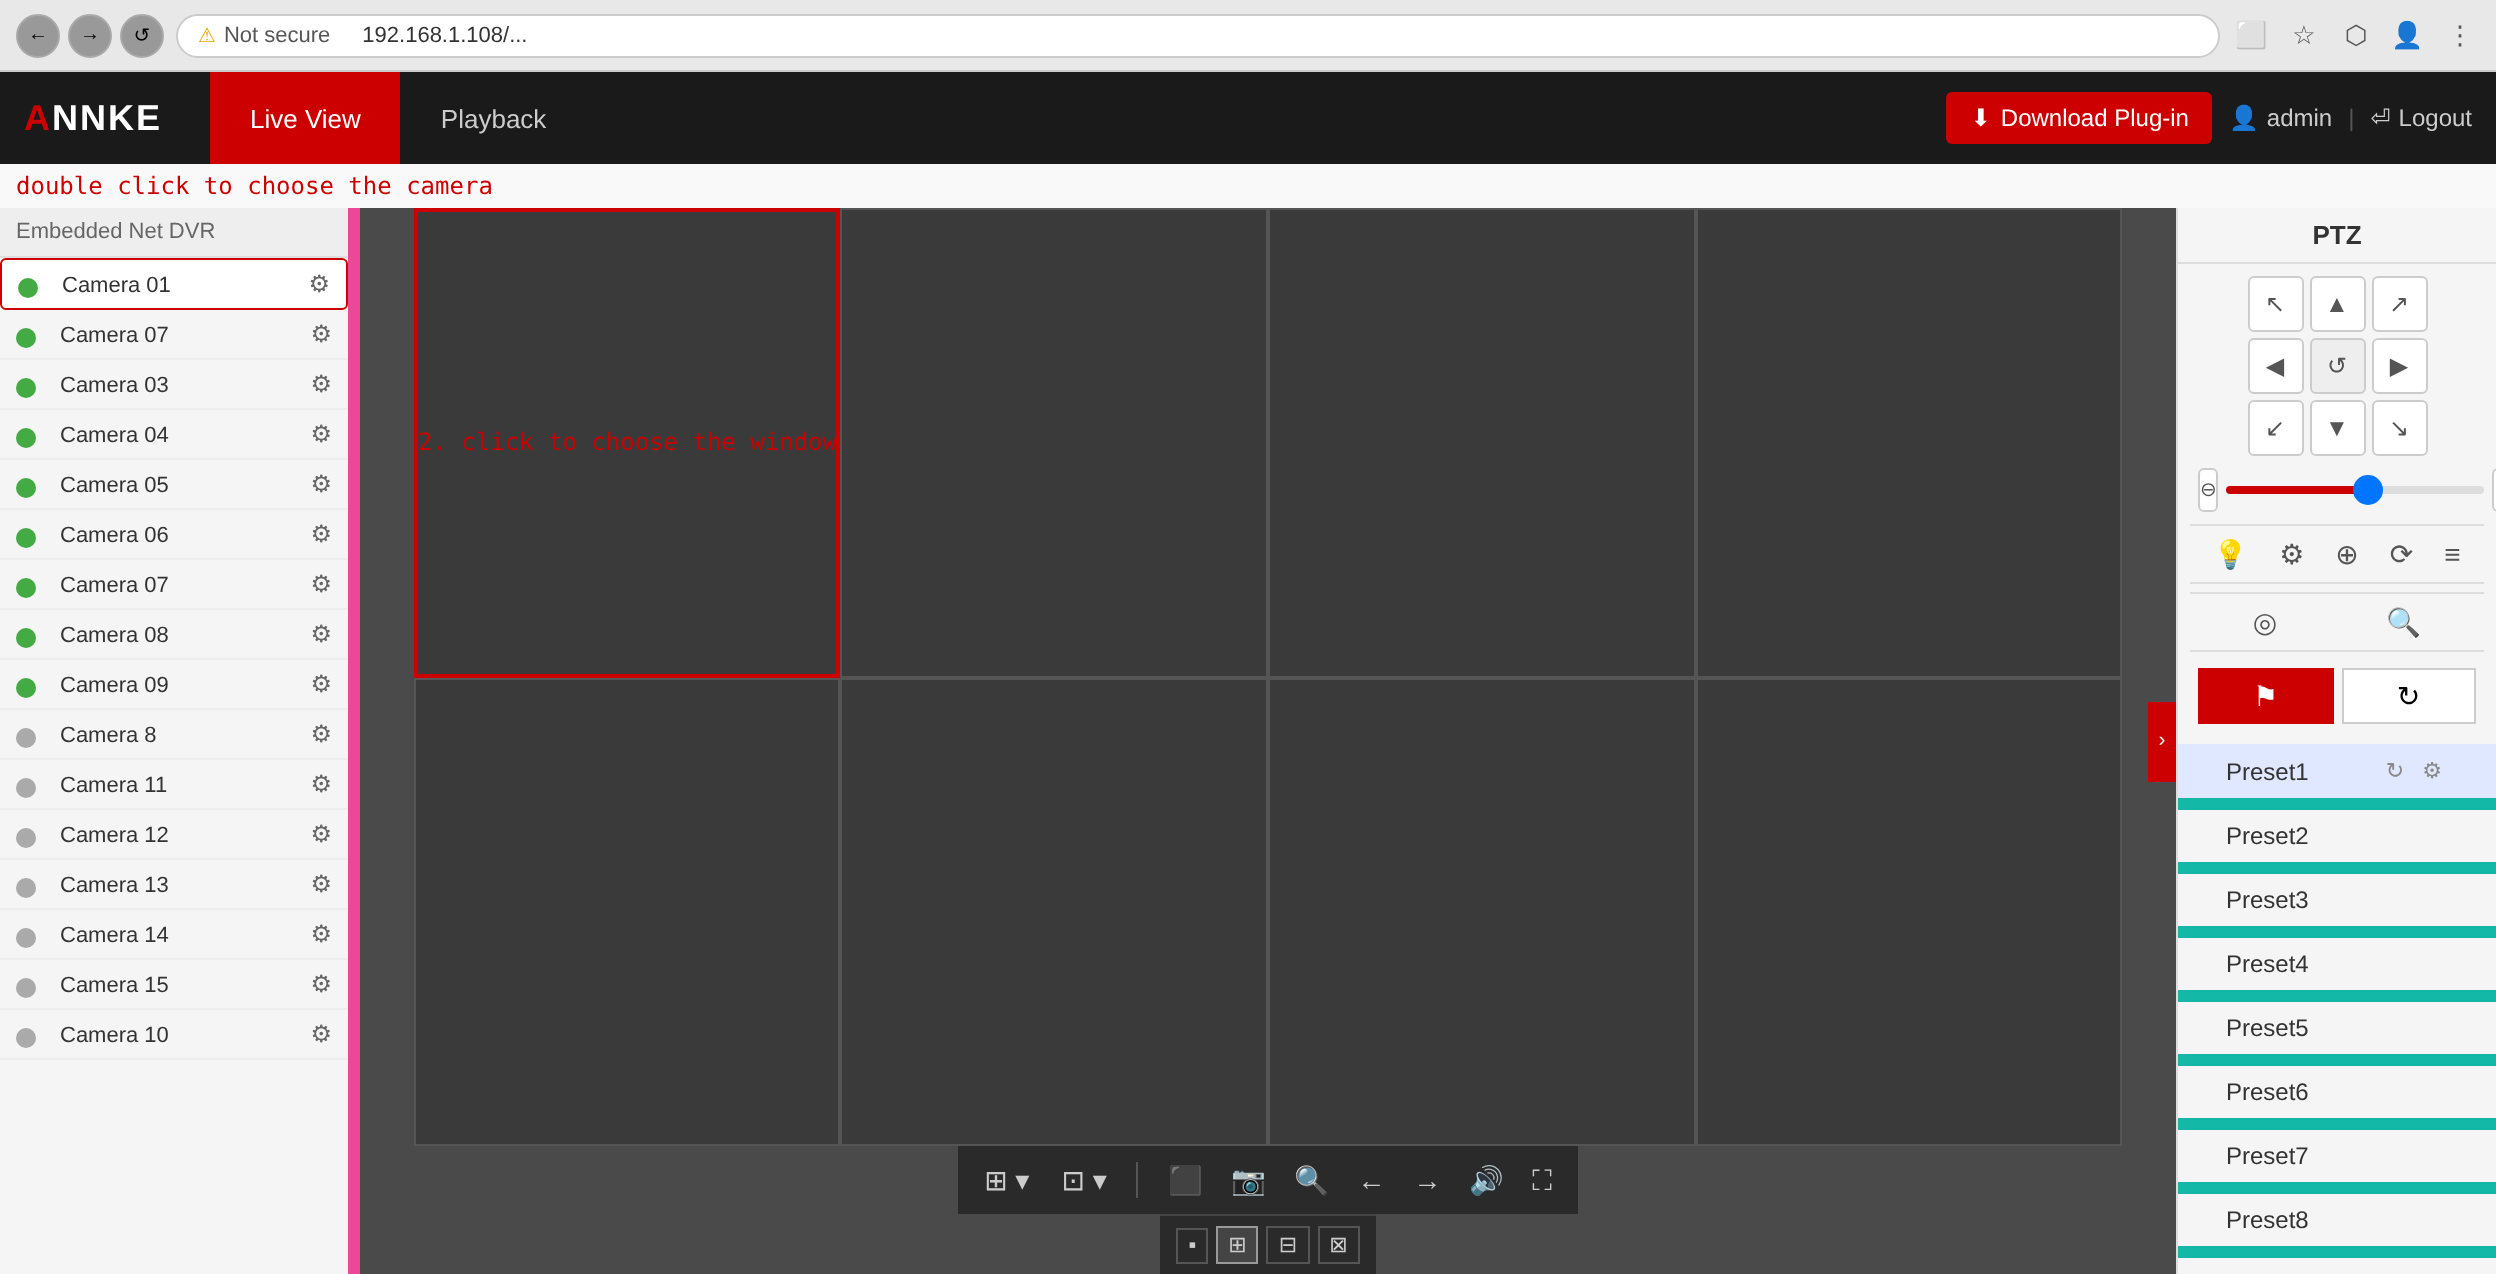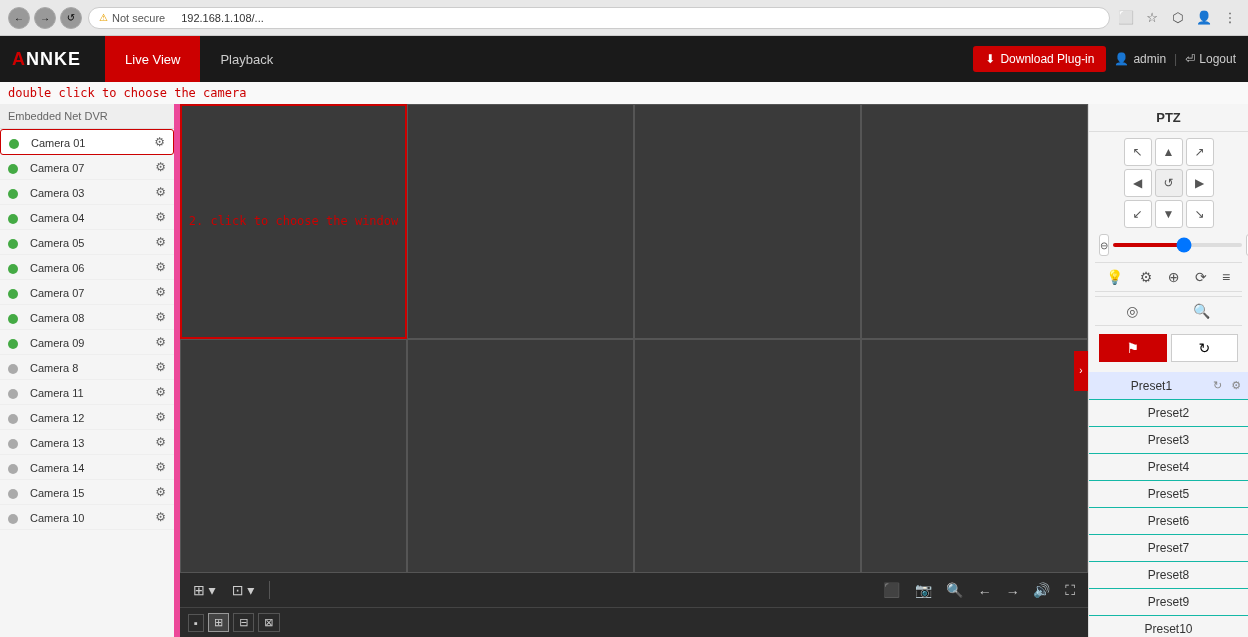--- a/index.html
+++ b/index.html
@@ -82,21 +82,21 @@
     .camera-dot { width: 10px; height: 10px; border-radius: 50%; background: #aaa; flex-shrink: 0; }
     .camera-dot.online { background: #4a4; }
     .camera-label { flex: 1; font-size: 11px; color: #333; }
     .camera-icon { font-size: 12px; color: #666; }
 
     
     .hint-bar { padding: 4px 8px; background: #f9f9f9; }
     .hint-text { color: #cc0000; font-size: 12px; font-family: monospace; }
 
     
-    .video-area { flex: 1; display: flex; flex-direction: column; background: #4a4a4a; }
+    .video-area { flex: 1; display: flex; flex-direction: column; background: #4a4a4a; align-items: center; }
     .video-grid { flex: 1; display: grid; grid-template-columns: repeat(4, 1fr); grid-template-rows: repeat(2, 1fr); gap: 0; position: relative; }
     .video-cell { background: #3a3a3a; border: 1px solid #555; position: relative; }
     .video-cell.selected { border: 2px solid #cc0000; }
     .video-cell-content { width: 100%; height: 100%; display: flex; align-items: center; justify-content: center; }
     .cell-hint { color: #cc0000; font-size: 12px; font-family: monospace; text-align: center; }
 
     
     .video-toolbar { height: 34px; background: #2a2a2a; display: flex; align-items: center; padding: 0 8px; gap: 6px; }
     .toolbar-btn { background: none; border: none; color: #ccc; cursor: pointer; font-size: 14px; padding: 3px 5px; }
     .toolbar-sep { width: 1px; height: 18px; background: #555; margin: 0 4px; }
@@ -131,21 +131,21 @@
 
     .ptz-icons-row { display: flex; align-items: center; justify-content: space-around; padding: 4px; border-top: 1px solid #ddd; border-bottom: 1px solid #ddd; margin-bottom: 4px; }
     .ptz-icon { font-size: 14px; color: #555; cursor: pointer; padding: 2px; }
 
     .ptz-tabs { display: flex; gap: 4px; padding: 4px; }
     .ptz-tab { flex: 1; height: 28px; display: flex; align-items: center; justify-content: center; border: 1px solid #ccc; cursor: pointer; background: white; }
     .ptz-tab.active { background: #cc0000; color: white; border-color: #cc0000; }
     .ptz-tab-icon { font-size: 14px; }
 
     .preset-list { flex: 1; overflow-y: auto; }
-    .preset-item { display: flex; align-items: center; padding: 6px 4px; border-bottom: 1px solid #14b8a6; cursor: pointer; text-align: center; }
+    .preset-item { display: flex; align-items: center; padding: 6px 24px; border-bottom: 6px solid #14b8a6; cursor: pointer; }
     .preset-item.active { background: #e0e8ff; }
     .preset-label { flex: 1; font-size: 12px; color: #333; }
     .preset-actions { display: flex; gap: 3px; }
     .preset-action-btn { font-size: 11px; color: #888; cursor: pointer; padding: 1px 3px; }
 
     
     .collapse-handle {
       position: absolute;
       right: 160px;
       top: 50%;

